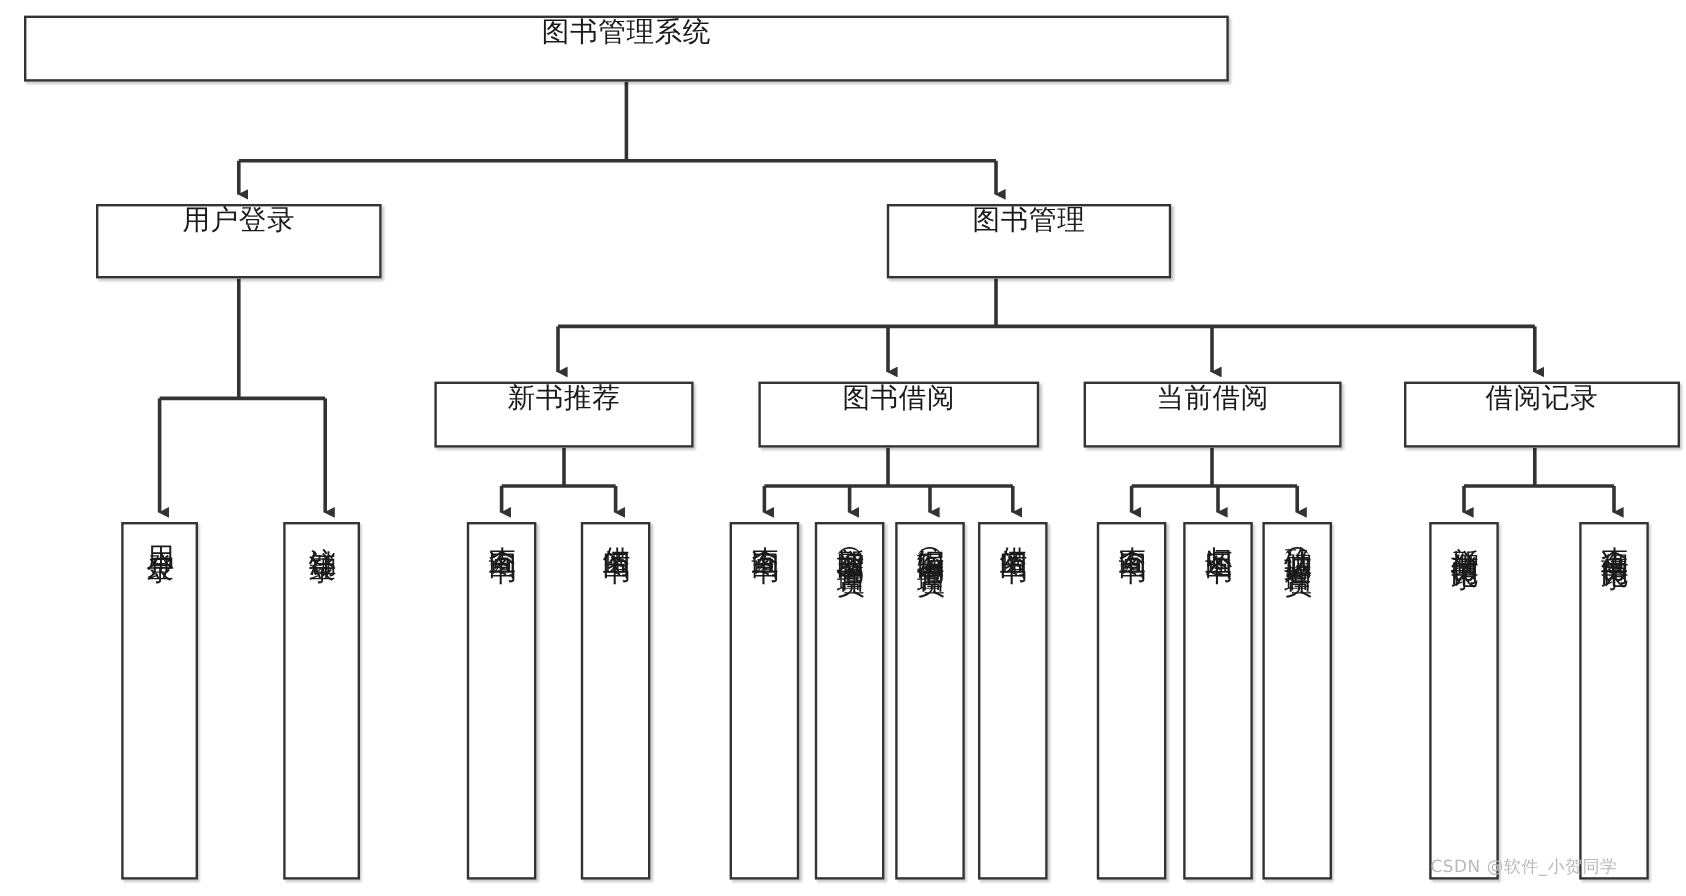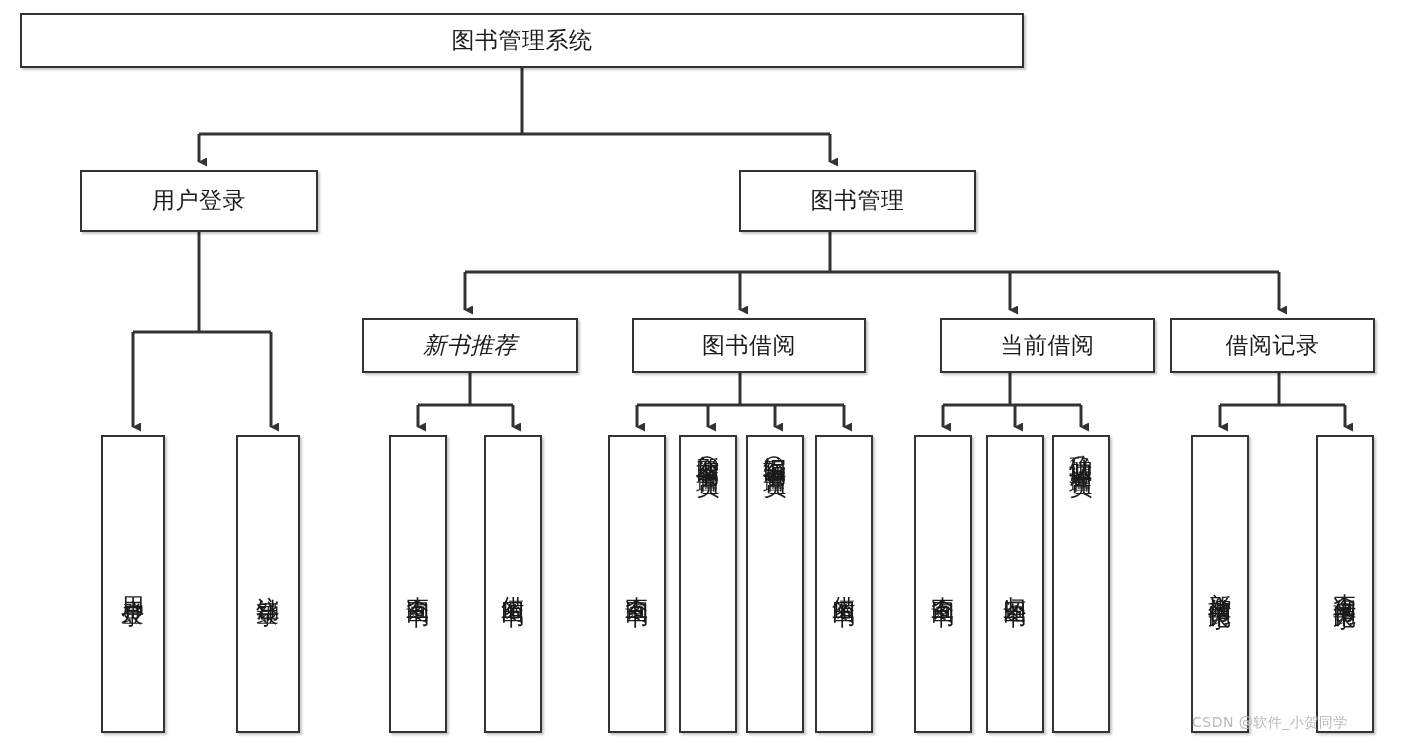--- a/index.html
+++ b/index.html
@@ -25,21 +25,21 @@
     left: 0;
     width: 1405px;
     height: 747px;
   }
   .node-box {
     position: absolute;
     box-sizing: border-box;
     border: 2.5px solid #333333;
     background: #ffffff;
     display: flex;
-    align-items: center;
+    align-items: flex-start;
     justify-content: center;
     box-shadow: 2px 2px 2px rgba(0,0,0,0.22);
   }
   .node-label-h {
     font-size: 23px;
     color: #1a1a1a;
     line-height: 1.1;
     white-space: nowrap;
     letter-spacing: 0.5px;
   }
@@ -121,30 +121,30 @@
     <span class="node-label-h">图书管理系统</span>
   </div>
 
   <div class="node-box" style="left:80px; top:170px; width:238px; height:62px;">
     <span class="node-label-h">用户登录</span>
   </div>
   <div class="node-box" style="left:711px; top:170px; width:237px; height:62px;margin-left:28px;">
     <span class="node-label-h">图书管理</span>
   </div>
 
-  <div class="node-box" style="left:362px; top:318px; width:216px; height:55px;font-style:italic;">
+  <div class="node-box" style="left:362px; top:318px; width:216px; height:55px;">
     <span class="node-label-h">新书推荐</span>
   </div>
   <div class="node-box" style="left:632px; top:318px; width:234px; height:55px;">
     <span class="node-label-h">图书借阅</span>
   </div>
-  <div class="node-box" style="left:940px; top:318px; width:215px; height:55px;">
+  <div class="node-box" style="left:903px; top:318px; width:215px; height:55px;">
     <span class="node-label-h">当前借阅</span>
   </div>
-  <div class="node-box" style="left:1170px; top:318px; width:205px; height:55px;">
+  <div class="node-box" style="left:1170px; top:318px; width:230px; height:55px;">
     <span class="node-label-h">借阅记录</span>
   </div>
 
   <div class="node-box" style="left:101px; top:435px; width:64px; height:298px;">
     <span class="node-label-v">用户登录</span>
   </div>
   <div class="node-box" style="left:236px; top:435px; width:64px; height:298px;">
     <span class="node-label-v">注销登录</span>
   </div>
   <div class="node-box" style="left:389px; top:435px; width:58px; height:298px;">

